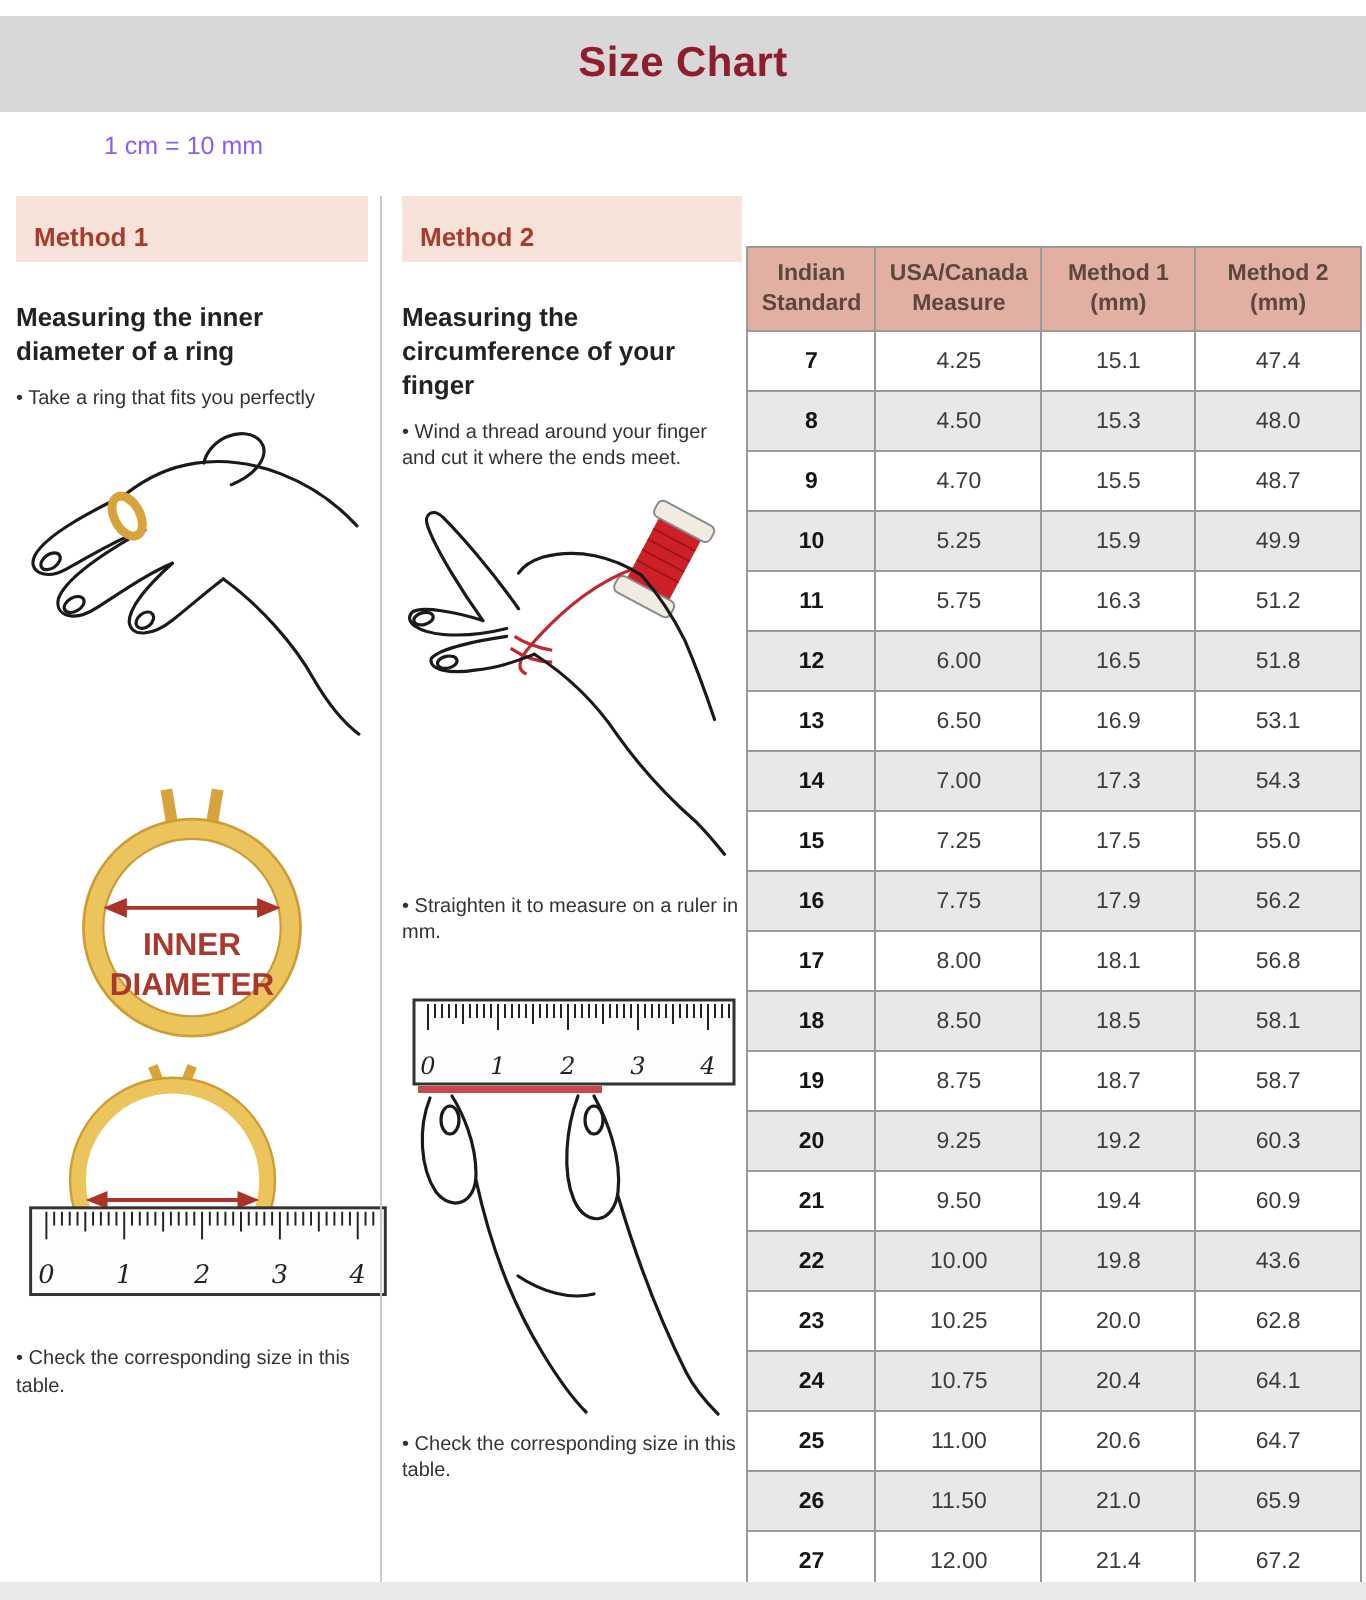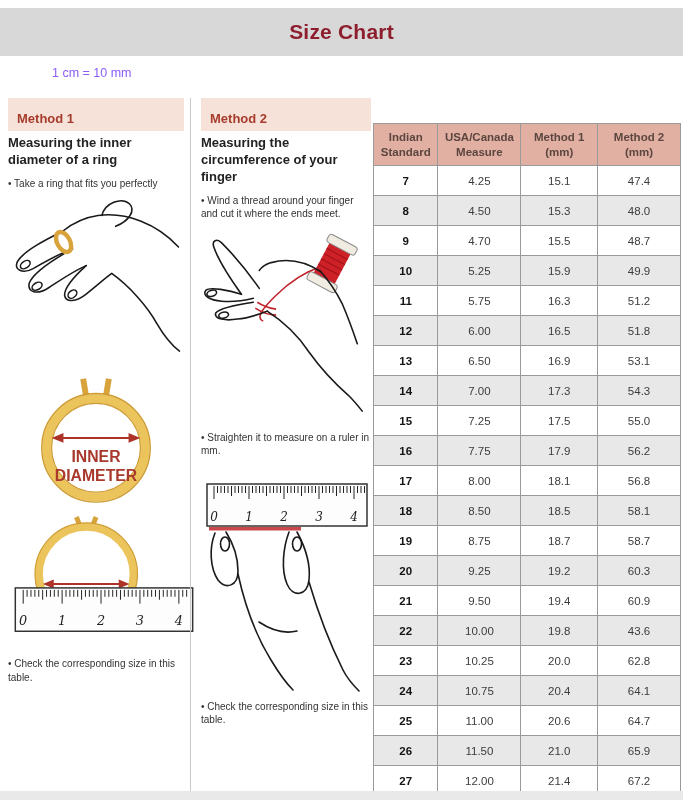--- a/index.html
+++ b/index.html
@@ -13,21 +13,21 @@
 
   .scale-note { position:absolute; top:66px; left:8px; font-size:12.5px; color:#8b5cf6;margin-left:44px; }
 
   .method { position:absolute; top:98px; }
   .method1 { left:8px;  width:176px; }
   .method2 { left:201px; width:170px; }
   .divider { position:absolute; left:190px; top:98px; height:697px; width:1px; background:#c9c9c9; }
 
   .method-header { background:#f7e2da; color:#a53c2c; font-weight:bold; font-size:13px;
                    padding:13px 9px 5px; }
-  .method-subtitle { font-size:13px; font-weight:bold; color:#222; line-height:1.3; margin-top:4px; }
+  .method-subtitle { font-size:13px; font-weight:bold; color:#222; line-height:1.3; margin-top:20px; }
   .bullet { font-size:10px; color:#333; line-height:1.35; margin-top:8px; }
   .illus { display:block; }
 
   table.size-table { position:absolute; left:373px; top:99px; width:308px;
                      border-collapse:collapse; table-layout:fixed;margin-top:24px; }
   .size-table th, .size-table td { border:1px solid #9a9a9a; text-align:center; vertical-align:middle; }
   .size-table thead th { background:#e2b0a2; color:#5b4640; font-weight:bold; font-size:11.5px;
                          height:42px; line-height:1.3; padding:2px; }
   .size-table td { font-size:11.5px; color:#3c3c3c; height:30px; background:#ffffff; }
   .size-table tr.alt td { background:#e8e8e8; }

